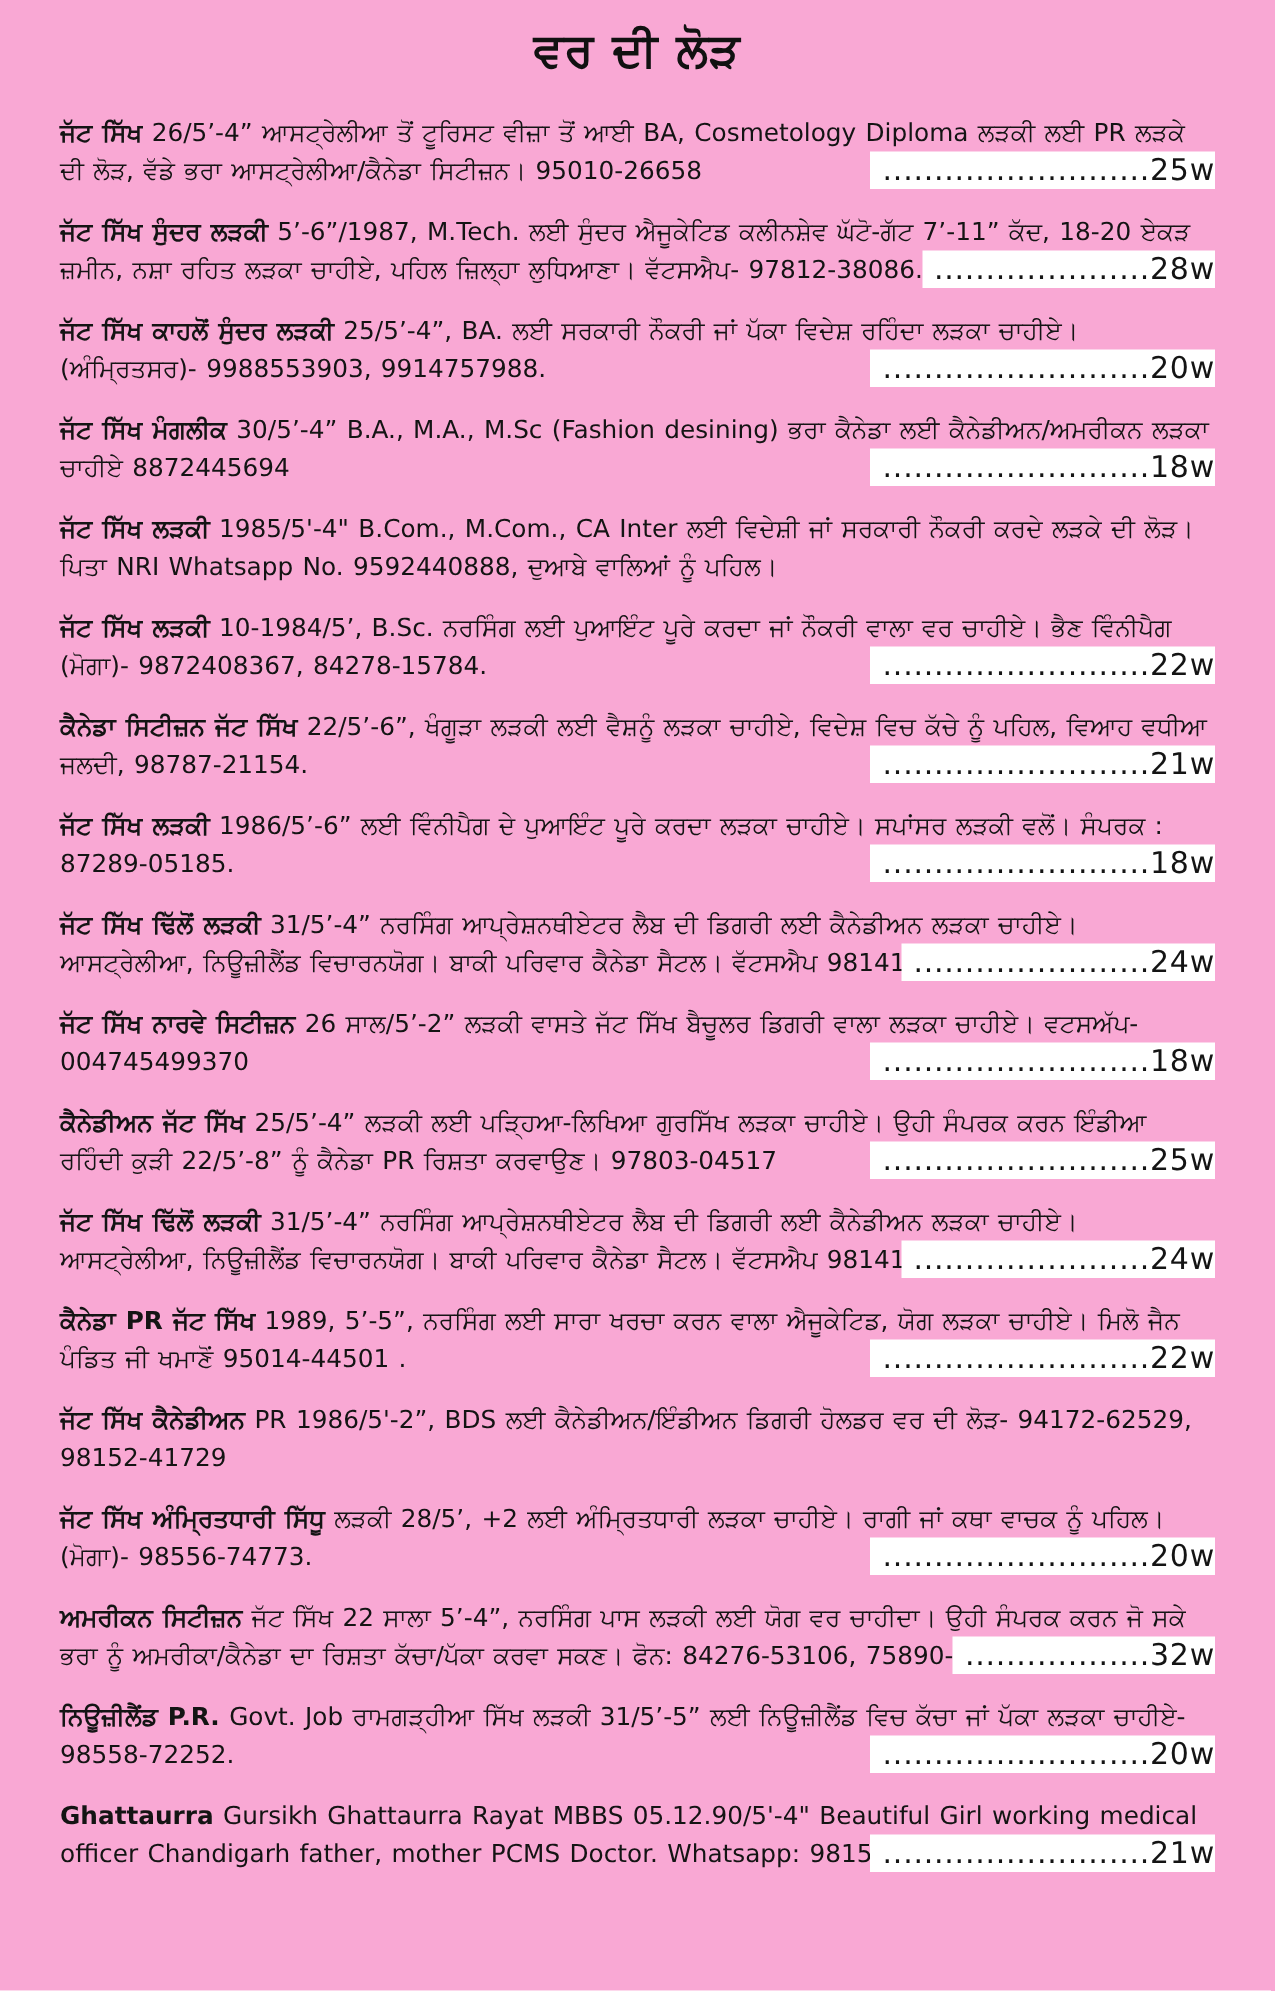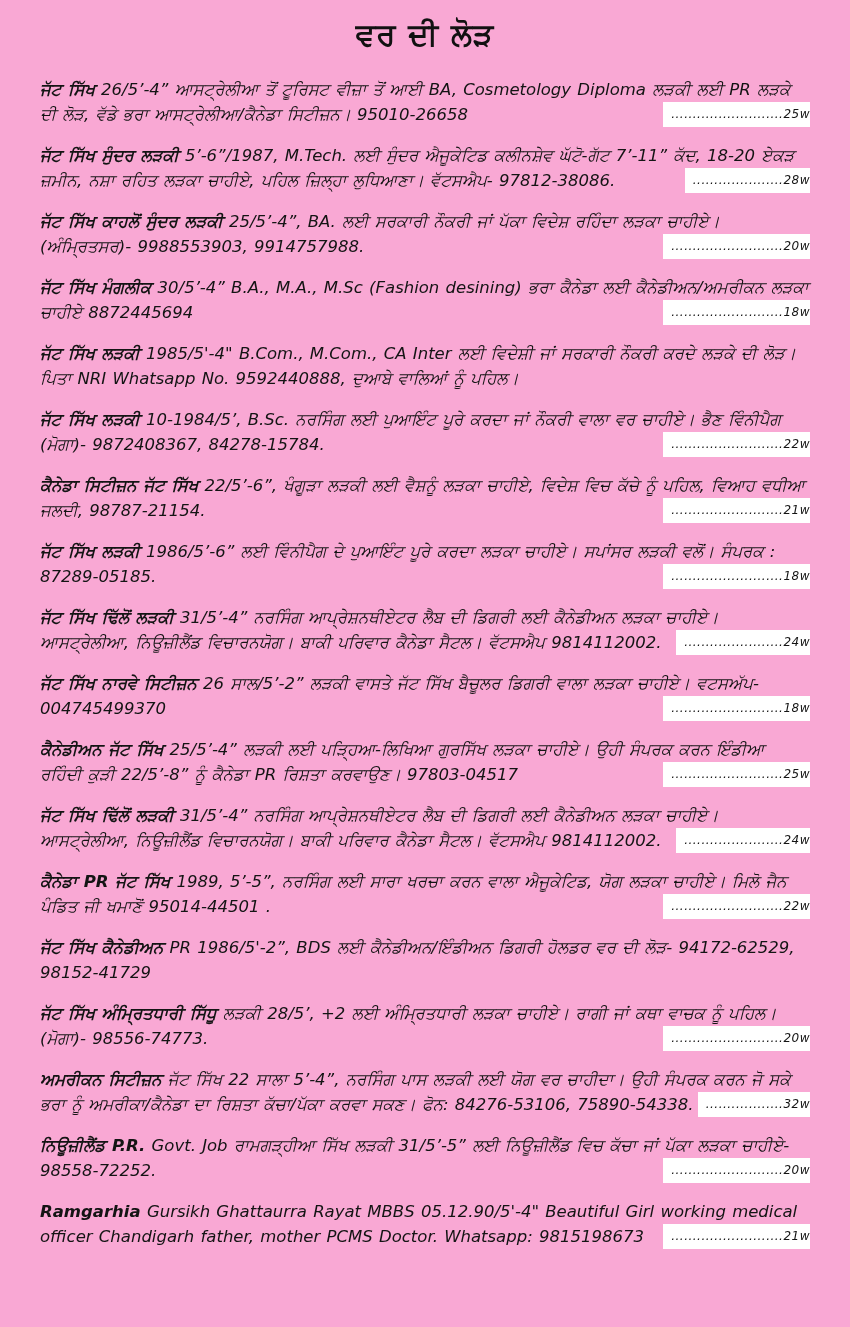--- a/index.html
+++ b/index.html
@@ -18,38 +18,38 @@
     overflow: hidden;
   }
   .page-title {
     text-align: center;
     font-size: 31px;
     font-weight: bold;
     letter-spacing: 1px;
     margin: 6px 0 24px 0;
     color: #111;
   }
-  .ads-list { display: block; font-style: italic; }
+  .ads-list { display: block; }
   .ad {
     position: relative;
     font-size: 16.5px;
     line-height: 25px;
     margin-bottom: 16px;
     text-align: left;
     word-spacing: 1px;
   }
   .ad-lead { font-weight: bold; }
   .ad-tail {
     position: absolute;
     right: 0;
     bottom: 0;
     background: #ffffff;
     padding-left: 8px;
     white-space: nowrap;
-    font-size: 12px;
+    font-size: 20px;
     letter-spacing: 0.5px;
   }
 </style>
 </head>
 <body>
 
 <div class="page">
   <h1 class="page-title">ਵਰ ਦੀ ਲੋੜ</h1>
 
   <div class="ads-list">
@@ -116,16 +116,16 @@
 
   <div class="ad">
     <span class="ad-lead">ਅਮਰੀਕਨ ਸਿਟੀਜ਼ਨ</span><span class="ad-body"> ਜੱਟ ਸਿੱਖ 22 ਸਾਲਾ 5’-4”, ਨਰਸਿੰਗ ਪਾਸ ਲੜਕੀ ਲਈ ਯੋਗ ਵਰ ਚਾਹੀਦਾ। ਉਹੀ ਸੰਪਰਕ ਕਰਨ ਜੋ ਸਕੇ ਭਰਾ ਨੂੰ ਅਮਰੀਕਾ/ਕੈਨੇਡਾ ਦਾ ਰਿਸ਼ਤਾ ਕੱਚਾ/ਪੱਕਾ ਕਰਵਾ ਸਕਣ। ਫੋਨ: 84276-53106, 75890-54338.</span><span class="ad-tail"><span class="ad-dots">..................</span><span class="ad-count">32w</span></span>
   </div>
 
   <div class="ad">
     <span class="ad-lead">ਨਿਊਜ਼ੀਲੈਂਡ P.R.</span><span class="ad-body"> Govt. Job ਰਾਮਗੜ੍ਹੀਆ ਸਿੱਖ ਲੜਕੀ 31/5’-5” ਲਈ ਨਿਊਜ਼ੀਲੈਂਡ ਵਿਚ ਕੱਚਾ ਜਾਂ ਪੱਕਾ ਲੜਕਾ ਚਾਹੀਏ- 98558-72252.</span><span class="ad-tail"><span class="ad-dots">..........................</span><span class="ad-count">20w</span></span>
   </div>
 
   <div class="ad">
-    <span class="ad-lead">Ramgarhia</span><span class="ad-body"> Gursikh Ghattaurra Rayat MBBS 05.12.90/5'-4" Beautiful Girl working medical officer Chandigarh father, mother PCMS Doctor. Whatsapp: 9815198673</span><span class="ad-tail"><span class="ad-dots">..........................</span><span class="ad-count">21w</span></span>
+    <span class="ad-lead">Ghattaurra</span><span class="ad-body"> Gursikh Ghattaurra Rayat MBBS 05.12.90/5'-4" Beautiful Girl working medical officer Chandigarh father, mother PCMS Doctor. Whatsapp: 9815198673</span><span class="ad-tail"><span class="ad-dots">..........................</span><span class="ad-count">21w</span></span>
   </div>
 </div>
 </div>
 
 </body></html>

